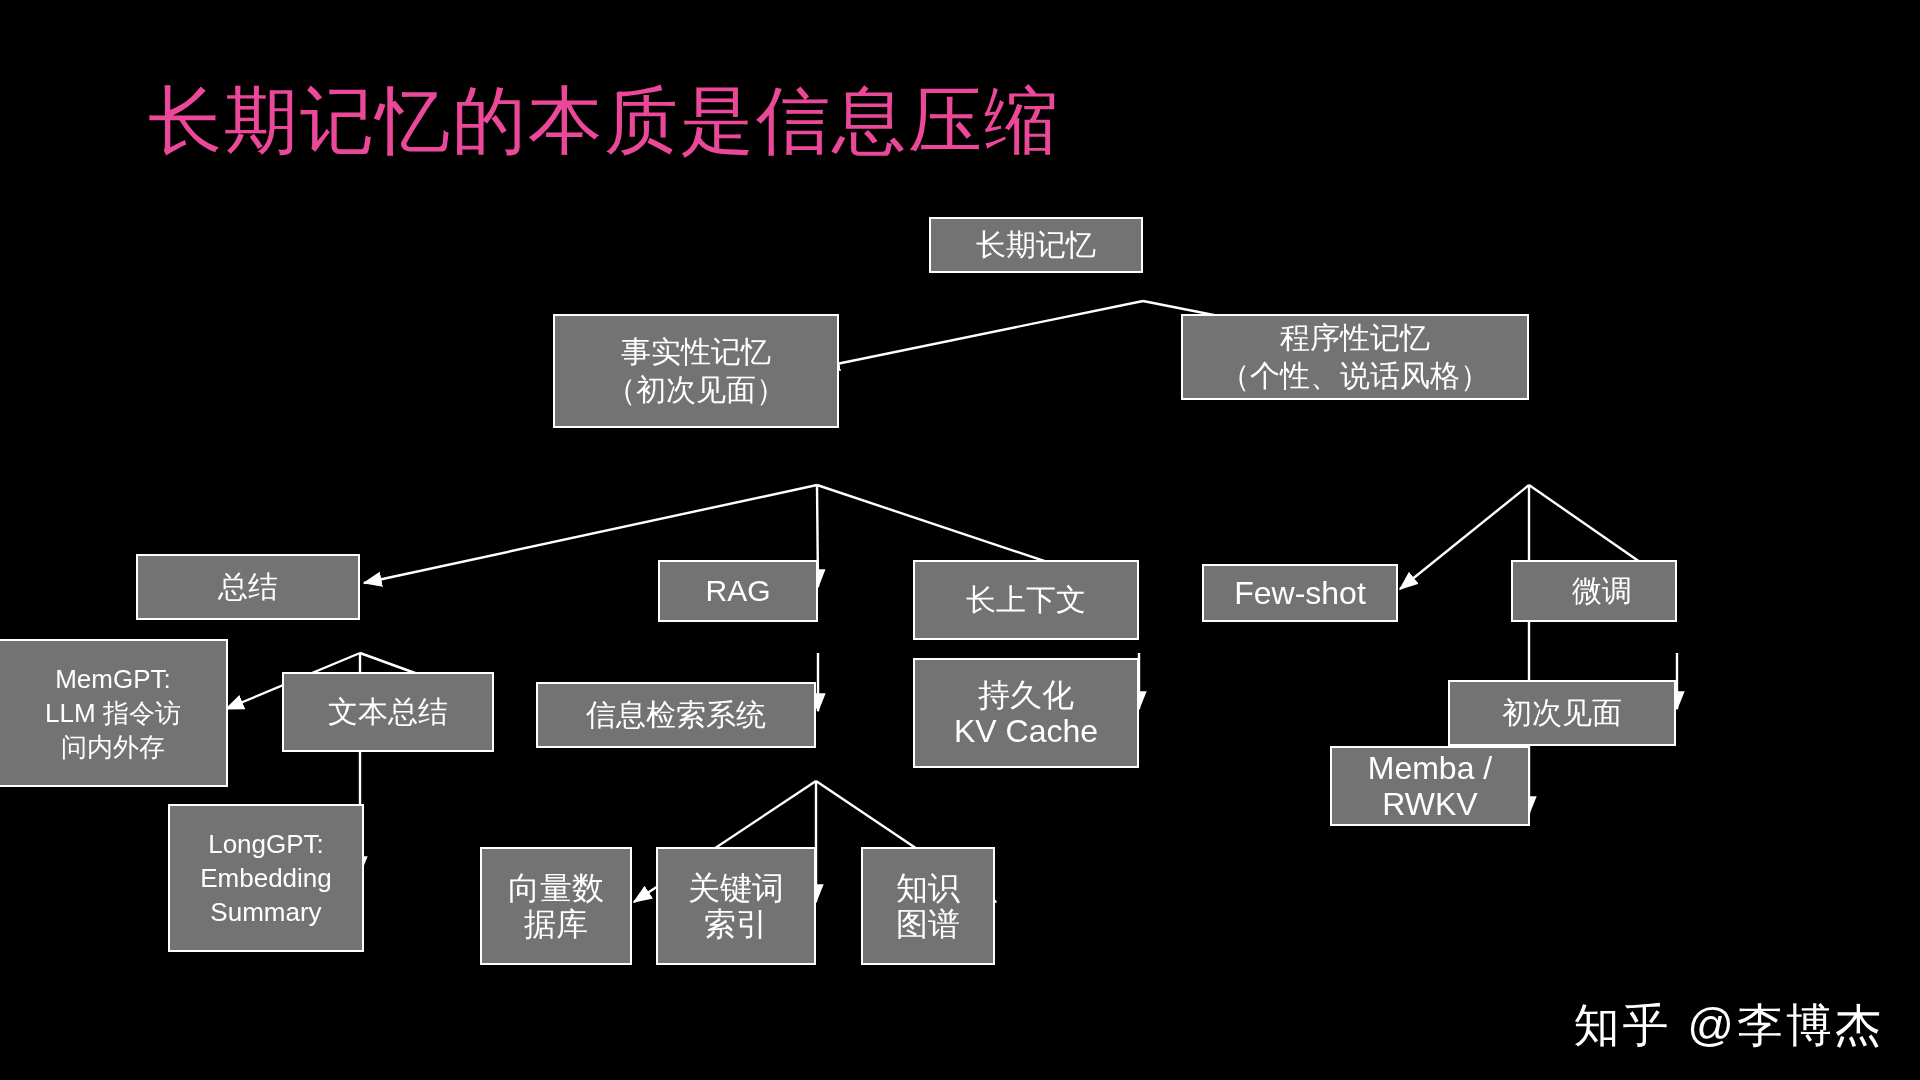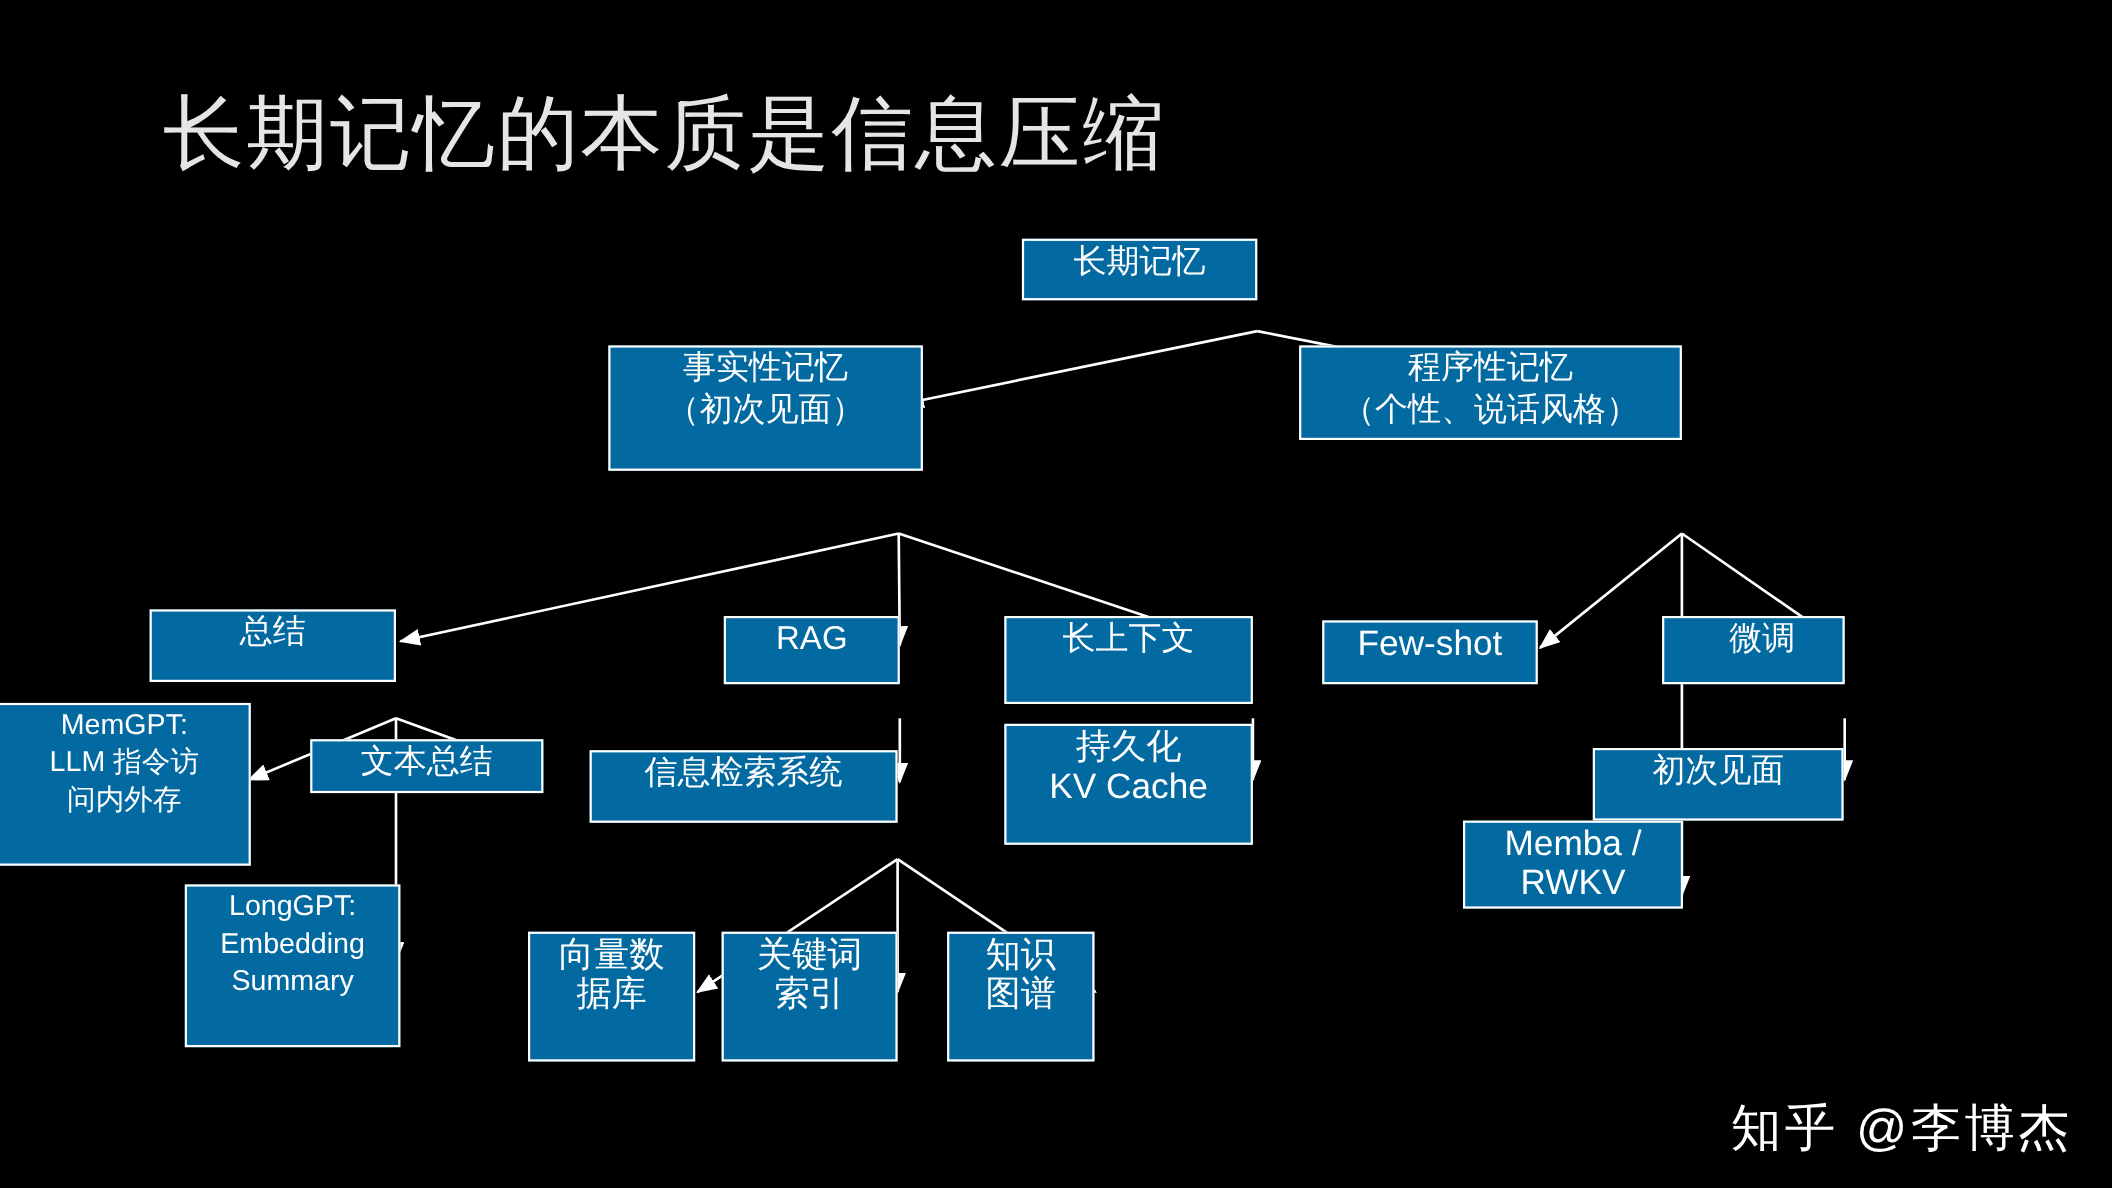--- a/index.html
+++ b/index.html
@@ -24,38 +24,39 @@
     background: #000000;
   }
   #slide-title {
     position: absolute;
     left: 148px;
     top: 78px;
     font-size: 74px;
     line-height: 86px;
     font-weight: 300;
     letter-spacing: 2px;
-    color: #e5e5e5;
+    color: #ec4899;
     white-space: nowrap;
     font-family: "Liberation Sans", "DejaVu Sans", sans-serif;
   }
   #diagram {
     position: absolute;
     left: 0;
     top: 0;
     width: 1920px;
     height: 1080px;
   }
   .node-box {
     position: absolute;
     box-sizing: border-box;
     border: 2px solid #ffffff;
-    background: #0369a1;
+    background: #737373;
     color: #ffffff;
     display: flex;
+    align-items: center;
     justify-content: center;
     text-align: center;
     font-family: "Liberation Sans", "DejaVu Sans", sans-serif;
     font-weight: 400;
     white-space: pre-line;
     z-index: 3;
   }
   .nb-lg { font-size: 30px; line-height: 38px; }
   .nb-md { font-size: 32px; line-height: 36px; }
   .nb-sm { font-size: 26px; line-height: 34px; }
@@ -114,21 +115,21 @@
       <div class="node-box nb-lg" style="left: 1181px; top: 314px; width: 348px; height: 86px;"><span>程序性记忆
 （个性、说话风格）</span></div>
       <div class="node-box nb-lg" style="left: 136px; top: 554px; width: 224px; height: 66px;"><span>总结</span></div>
       <div class="node-box nb-lg" style="left: 658px; top: 560px; width: 160px; height: 62px;"><span>RAG</span></div>
       <div class="node-box nb-lg" style="left: 913px; top: 560px; width: 226px; height: 80px;"><span>长上下文</span></div>
       <div class="node-box nb-md" style="left: 1202px; top: 564px; width: 196px; height: 58px;"><span>Few-shot</span></div>
       <div class="node-box nb-lg" style="left: 1511px; top: 560px; width: 166px; height: 62px; padding-left: 16px;"><span>微调</span></div>
       <div class="node-box nb-sm" style="left: -2px; top: 639px; width: 230px; height: 148px;"><span>MemGPT:
 LLM 指令访
 问内外存</span></div>
-      <div class="node-box nb-lg" style="left: 282px; top: 672px; width: 212px; height: 49px;"><span>文本总结</span></div>
+      <div class="node-box nb-lg" style="left: 282px; top: 672px; width: 212px; height: 80px;"><span>文本总结</span></div>
       <div class="node-box nb-lg" style="left: 536px; top: 682px; width: 280px; height: 66px;"><span>信息检索系统</span></div>
       <div class="node-box nb-md" style="left: 913px; top: 658px; width: 226px; height: 110px;"><span>持久化
 KV Cache</span></div>
       <div class="node-box nb-lg" style="left: 1448px; top: 680px; width: 228px; height: 66px;"><span>初次见面</span></div>
       <div class="node-box nb-sm" style="left: 168px; top: 804px; width: 196px; height: 148px;"><span>LongGPT:
 Embedding
 Summary</span></div>
       <div class="node-box nb-md" style="left: 1330px; top: 746px; width: 200px; height: 80px;"><span>Memba /
 RWKV</span></div>
       <div class="node-box nb-md" style="left: 480px; top: 847px; width: 152px; height: 118px;"><span>向量数

